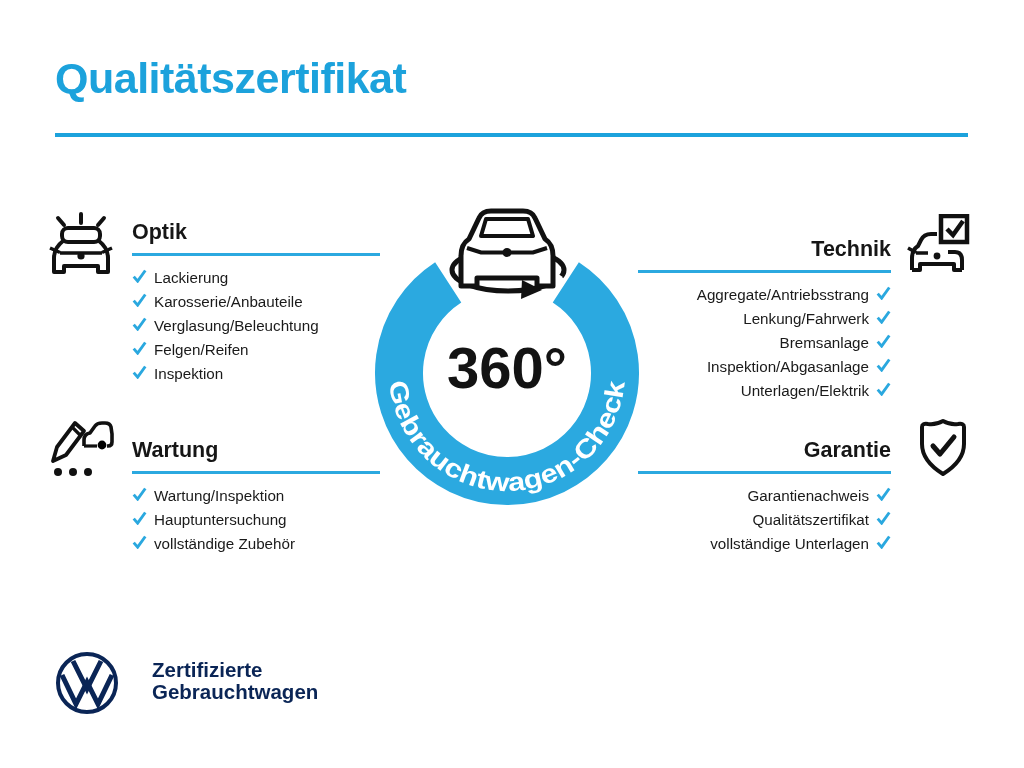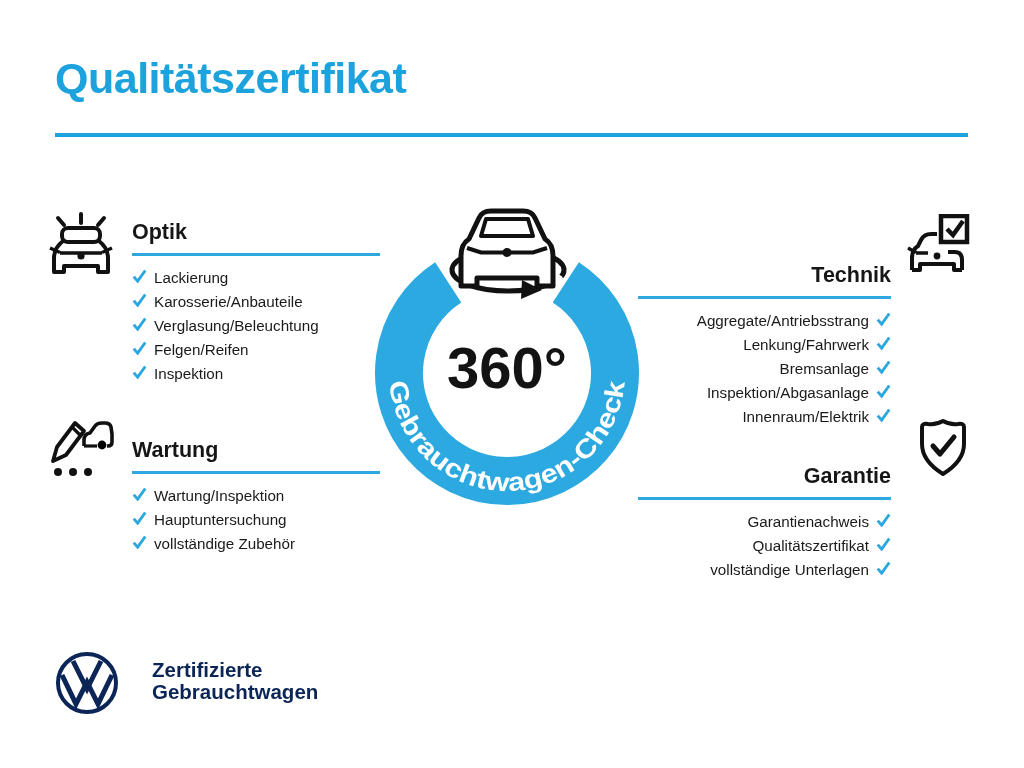--- a/index.html
+++ b/index.html
@@ -6,21 +6,21 @@
   .page{position:relative;width:1024px;height:768px;background:#fff;overflow:hidden;
         font-family:"Liberation Sans",sans-serif;color:#1a1a1a;}
   
   .title{position:absolute;left:55px;top:56px;margin:0;font-size:43px;line-height:1.05;
          font-weight:bold;letter-spacing:-0.5px;color:#1ca2dc;}
   .rule{position:absolute;left:55px;top:133px;width:913px;height:4px;background:#1ca2dc;}
   
   .sec{position:absolute;width:248px;}
   .sec h2{margin:0;font-size:21.5px;line-height:1;font-weight:bold;color:#161616;
           padding-bottom:9px;border-bottom:3px solid #2ba9e0;}
-  .sec.right{width:253px;margin-top:26px;}
+  .sec.right{width:253px;}
   .sec.right h2{text-align:right;}
   .checklist{list-style:none;margin:13px 0 0 0;padding:0;}
   .checklist li{display:flex;align-items:flex-start;gap:7px;height:24px;font-size:15.2px;}
   .sec.right .checklist li{flex-direction:row-reverse;}
   .check{width:15px;height:14px;flex:0 0 auto;}
   .check path{fill:none;stroke:#2aa8df;stroke-width:3.1;}
   #sec-optik{left:132px;top:222px;}
   #sec-technik{left:638px;top:239px;}
   #sec-wartung{left:132px;top:440px;}
   #sec-garantie{left:638px;top:440px;}
@@ -147,21 +147,21 @@
         <li>
           <svg class="check" viewBox="0 0 16 15">
     <path d="M1.8 8.2 L6 13 L14.2 1.6"></path>
   </svg>
           <span>Inspektion/Abgasanlage</span>
         </li>
         <li>
           <svg class="check" viewBox="0 0 16 15">
     <path d="M1.8 8.2 L6 13 L14.2 1.6"></path>
   </svg>
-          <span>Innenraum/Elektrik</span>
+          <span>Unterlagen/Elektrik</span>
         </li>
       </ul>
   </section>
 
   <section class="sec left" id="sec-wartung">
     <h2>Wartung</h2>
     <ul class="checklist">
         <li>
           <svg class="check" viewBox="0 0 16 15">
     <path d="M1.8 8.2 L6 13 L14.2 1.6"></path>

